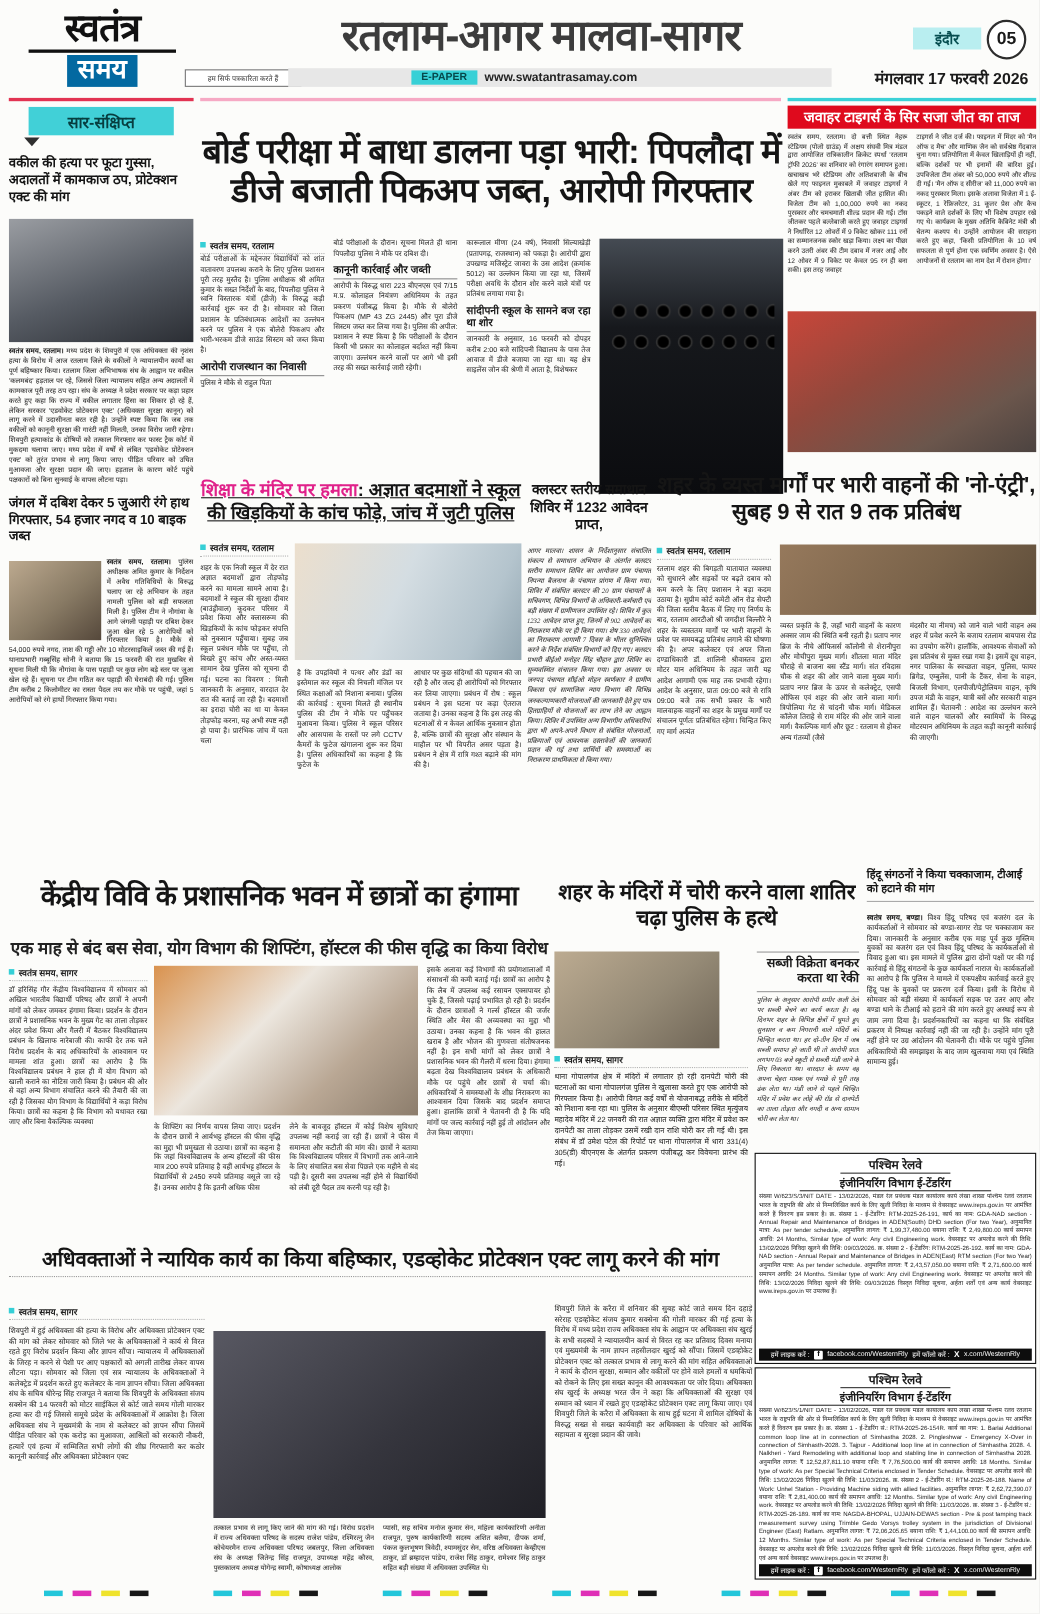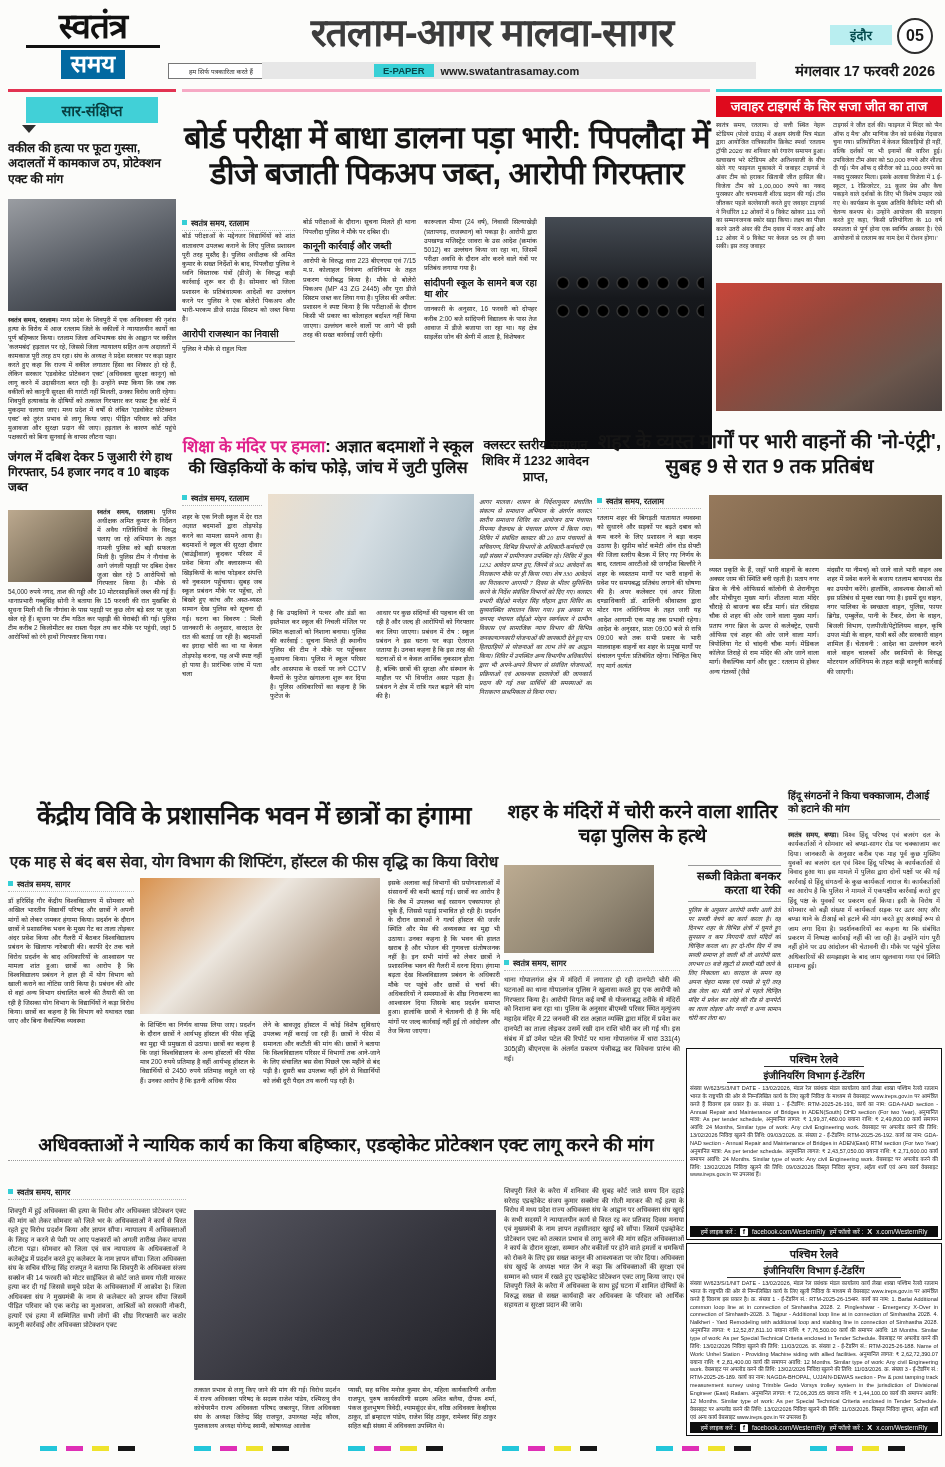--- a/index.html
+++ b/index.html
@@ -68,21 +68,21 @@
   
   .jawahar{position:absolute;left:716px;top:96px;width:226px;}
   .jaw-banner{background:#df0a1d;color:#fff;font-weight:800;font-size:13.2px;text-align:center;
               padding:3px 2px;line-height:1.15;}
   .jaw-cols{display:flex;gap:8px;margin-top:4px;}
   .jaw-col{width:109px;height:158px;font-size:6.1px;}
   .photo-jawahar{width:226px;height:128px;margin-top:4px;
                  background:linear-gradient(150deg,#c8463a,#93483c 40%,#6b564c 75%,#4c4340);}
 
   
-  .school{position:absolute;left:182px;top:422px;width:292px;height:356px;}
+  .school{position:absolute;left:182px;top:422px;width:292px;height:356px;text-decoration:underline;}
   .school .headline{font-size:16.5px;line-height:1.3;text-align:center;}
   .hl-mag{color:#e0218a;}
   .school-content{position:relative;margin-top:6px;height:306px;}
   .school-byline{position:absolute;left:0;top:0;width:80px;}
   .school-col1{position:absolute;left:0;top:20px;width:80px;height:286px;}
   .photo-classroom{position:absolute;left:86px;top:2px;width:206px;height:106px;
                    background:linear-gradient(115deg,#ecdfcd,#d4dde2 45%,#b4c4cd 80%,#93a7b2);}
   .school-col2{position:absolute;left:88px;top:116px;width:96px;height:190px;}
   .school-col3{position:absolute;left:194px;top:116px;width:98px;height:190px;}
 

